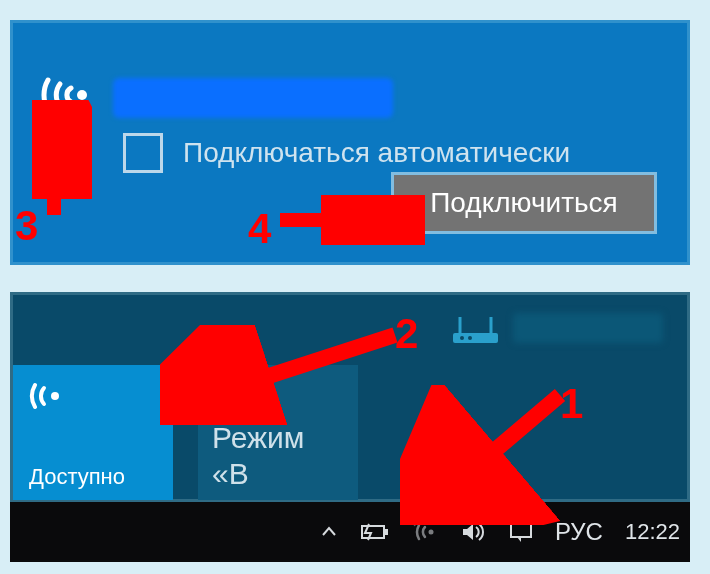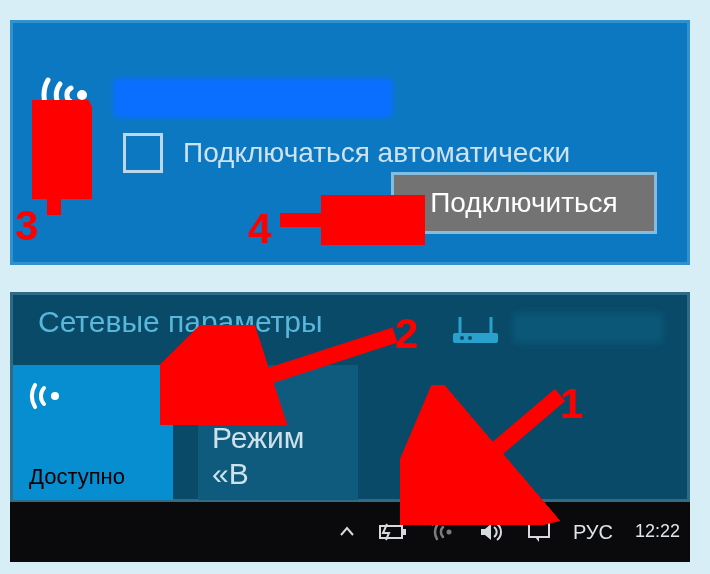--- a/index.html
+++ b/index.html
@@ -10,29 +10,29 @@
   .ssid-blur{position:absolute;left:100px;top:55px;width:280px;height:40px;background:#0a6fff;border-radius:6px;filter:blur(2px)}
   .auto-row{position:absolute;left:110px;top:110px;display:flex;align-items:center;gap:20px}
   .chk{width:34px;height:34px;border:3px solid #bcd7ea;background:#0b78c1}
   .auto-label{color:#cfe3ef;font-size:28px}
   .connect-btn{position:absolute;right:30px;bottom:28px;width:260px;height:56px;border:3px solid #82bde0;background:#737373;color:#fff;font-size:28px;display:flex;align-items:center;justify-content:center}
   
   .net-bottom{position:absolute;left:10px;top:292px;width:680px;height:210px;background:#094a69;border:3px solid #2f6b85;box-sizing:border-box}
   .net-title{position:absolute;left:25px;top:10px;color:#58b7db;font-size:30px}
   .router-mini{position:absolute;left:435px;top:20px}
   .router-label{position:absolute;left:500px;top:18px;width:150px;height:30px;background:#0b5777;filter:blur(3px);border-radius:4px}
-  .tile-wifi{position:absolute;left:0;top:70px;width:160px;height:135px;background:#068ed1;padding:14px 16px;box-sizing:border-box;color:#000000}
+  .tile-wifi{position:absolute;left:0;top:70px;width:160px;height:135px;background:#068ed1;padding:14px 16px;box-sizing:border-box;color:#ffffff}
   .tile-wifi .lbl{position:absolute;bottom:10px;left:16px;font-size:22px}
   .tile-plane{position:absolute;left:185px;top:70px;width:160px;height:135px;background:#0e5b7e;padding:12px 14px;box-sizing:border-box;color:#cfe1ea}
   .tile-plane .lbl{position:absolute;top:55px;left:14px;right:14px;font-size:30px;line-height:1.2}
   
   .taskbar{position:absolute;left:10px;bottom:12px;width:680px;height:60px;background:#0a0a0c;color:#dfe4e8}
   .tray{position:absolute;right:10px;top:0;height:60px;display:flex;align-items:center;gap:22px}
-  .tray .clock{display:flex;flex-direction:column;align-items:flex-end;font-size:18px;line-height:1.1}
-  .lang{font-size:20px}
+  .tray .clock{display:flex;flex-direction:column;align-items:flex-end;font-size:22px;line-height:1.1}
+  .lang{font-size:24px}
   
   .num{position:absolute;color:#ff0000;font-size:42px;font-weight:bold;font-family:Arial}
   .arrow-wrap{position:absolute}
   svg{display:block}
 </style>
 </head>
 <body>
 
 <div class="canvas">
 
@@ -51,21 +51,20 @@
     <div class="auto-row">
       <div class="chk"></div>
       <div class="auto-label">Подключаться автоматически</div>
     </div>
     <div class="connect-btn">
       <span>Подключиться</span>
     </div>
   </div>
 
   <div class="net-bottom">
-    <div class="net-title">Сетевые параметры</div>
 
     <span class="router-mini">
       <svg width="55" height="35" viewBox="0 0 55 35">
           <rect x="5" y="18" width="45" height="10" rx="2" fill="#2aa0cc"></rect>
           <circle cx="14" cy="23" r="2" fill="#0b4a66"></circle>
           <circle cx="22" cy="23" r="2" fill="#0b4a66"></circle>
           <line x1="12" y1="18" x2="12" y2="2" stroke="#2aa0cc" stroke-width="3"></line>
           <line x1="43" y1="18" x2="43" y2="2" stroke="#2aa0cc" stroke-width="3"></line>
         </svg>
     </span>

